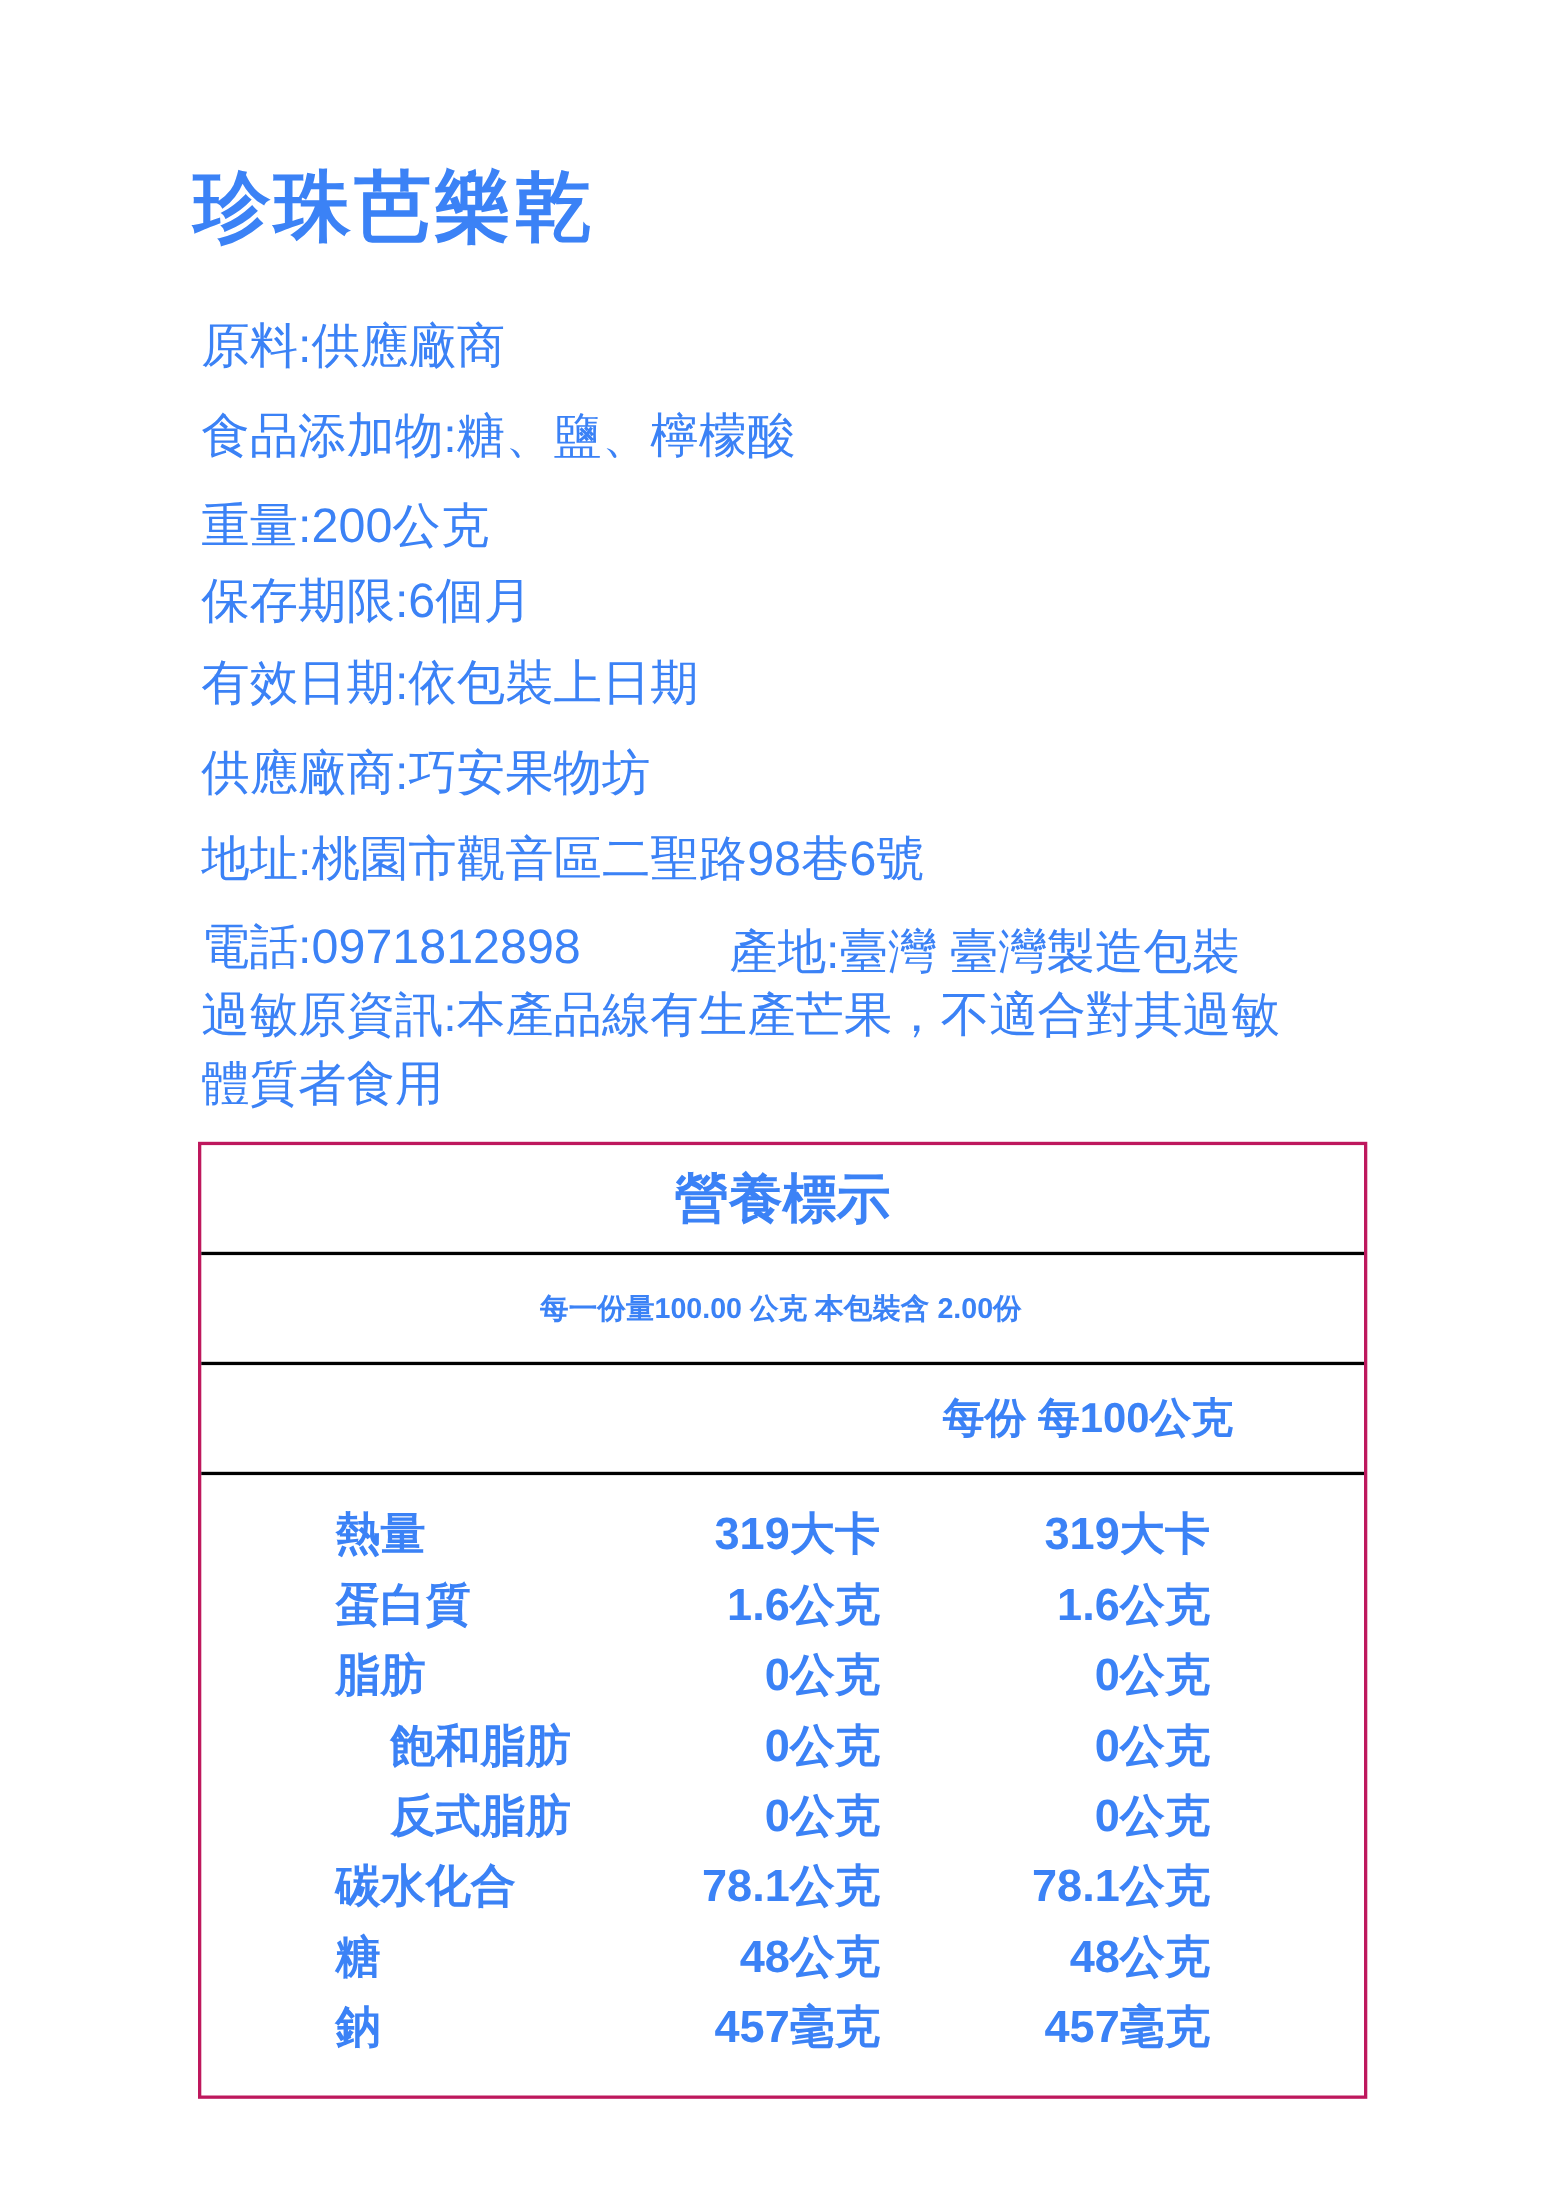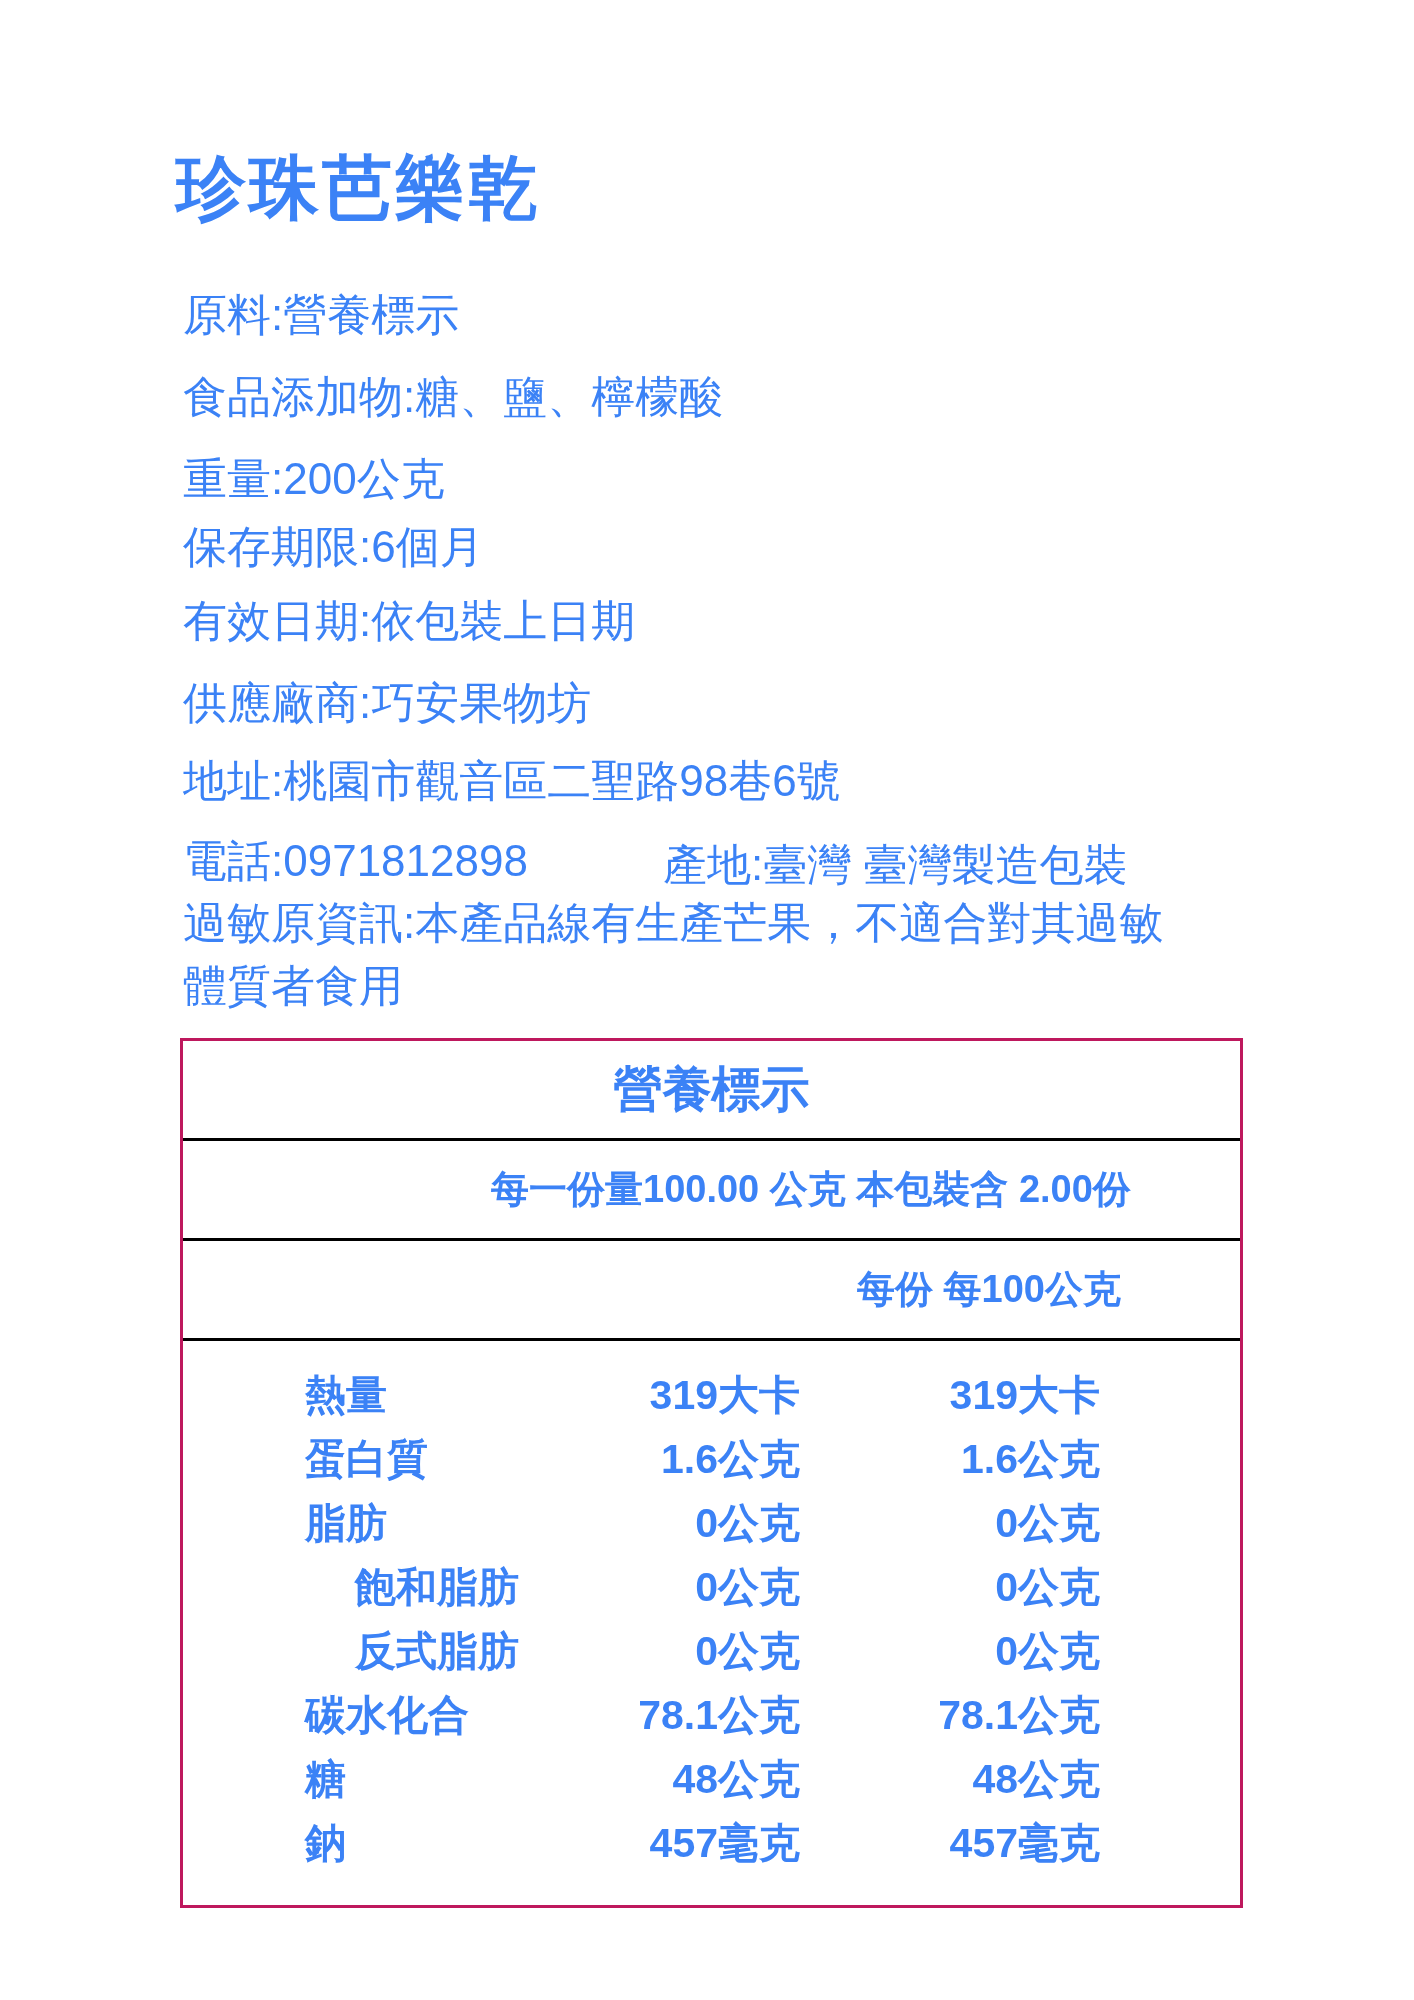--- a/index.html
+++ b/index.html
@@ -61,21 +61,21 @@
     justify-content: center;
     font-size: 49px;
     font-weight: bold;
   }
   .sec2 {
     height: 100px;
     border-top: 3px solid #000000;
     display: flex;
     align-items: center;
     padding-left: 308px;
-    font-size: 38px;
+    font-size: 26px;
     font-weight: bold;
     white-space: nowrap;
   }
   .sec3 {
     height: 100px;
     border-top: 3px solid #000000;
     display: flex;
     align-items: center;
     justify-content: flex-end;
     padding-right: 119px;
@@ -121,21 +121,21 @@
     white-space: nowrap;
   }
 </style>
 </head>
 <body>
 
 <div class="page">
 
   <div class="title">珍珠芭樂乾</div>
 
-  <div class="line l0">原料:營養標示</div>
+  <div class="line l0">原料:供應廠商</div>
   <div class="line l1">食品添加物:糖、鹽、檸檬酸</div>
   <div class="line l2">重量:200公克</div>
   <div class="line l3">保存期限:6個月</div>
   <div class="line l5">供應廠商:巧安果物坊</div>
   <div class="line l4">有效日期:依包裝上日期</div>
   <div class="line l6">地址:桃園市觀音區二聖路98巷6號</div>
 
   <div class="line l7">電話:0971812898</div>
   <div class="origin">產地:臺灣 臺灣製造包裝</div>
 

